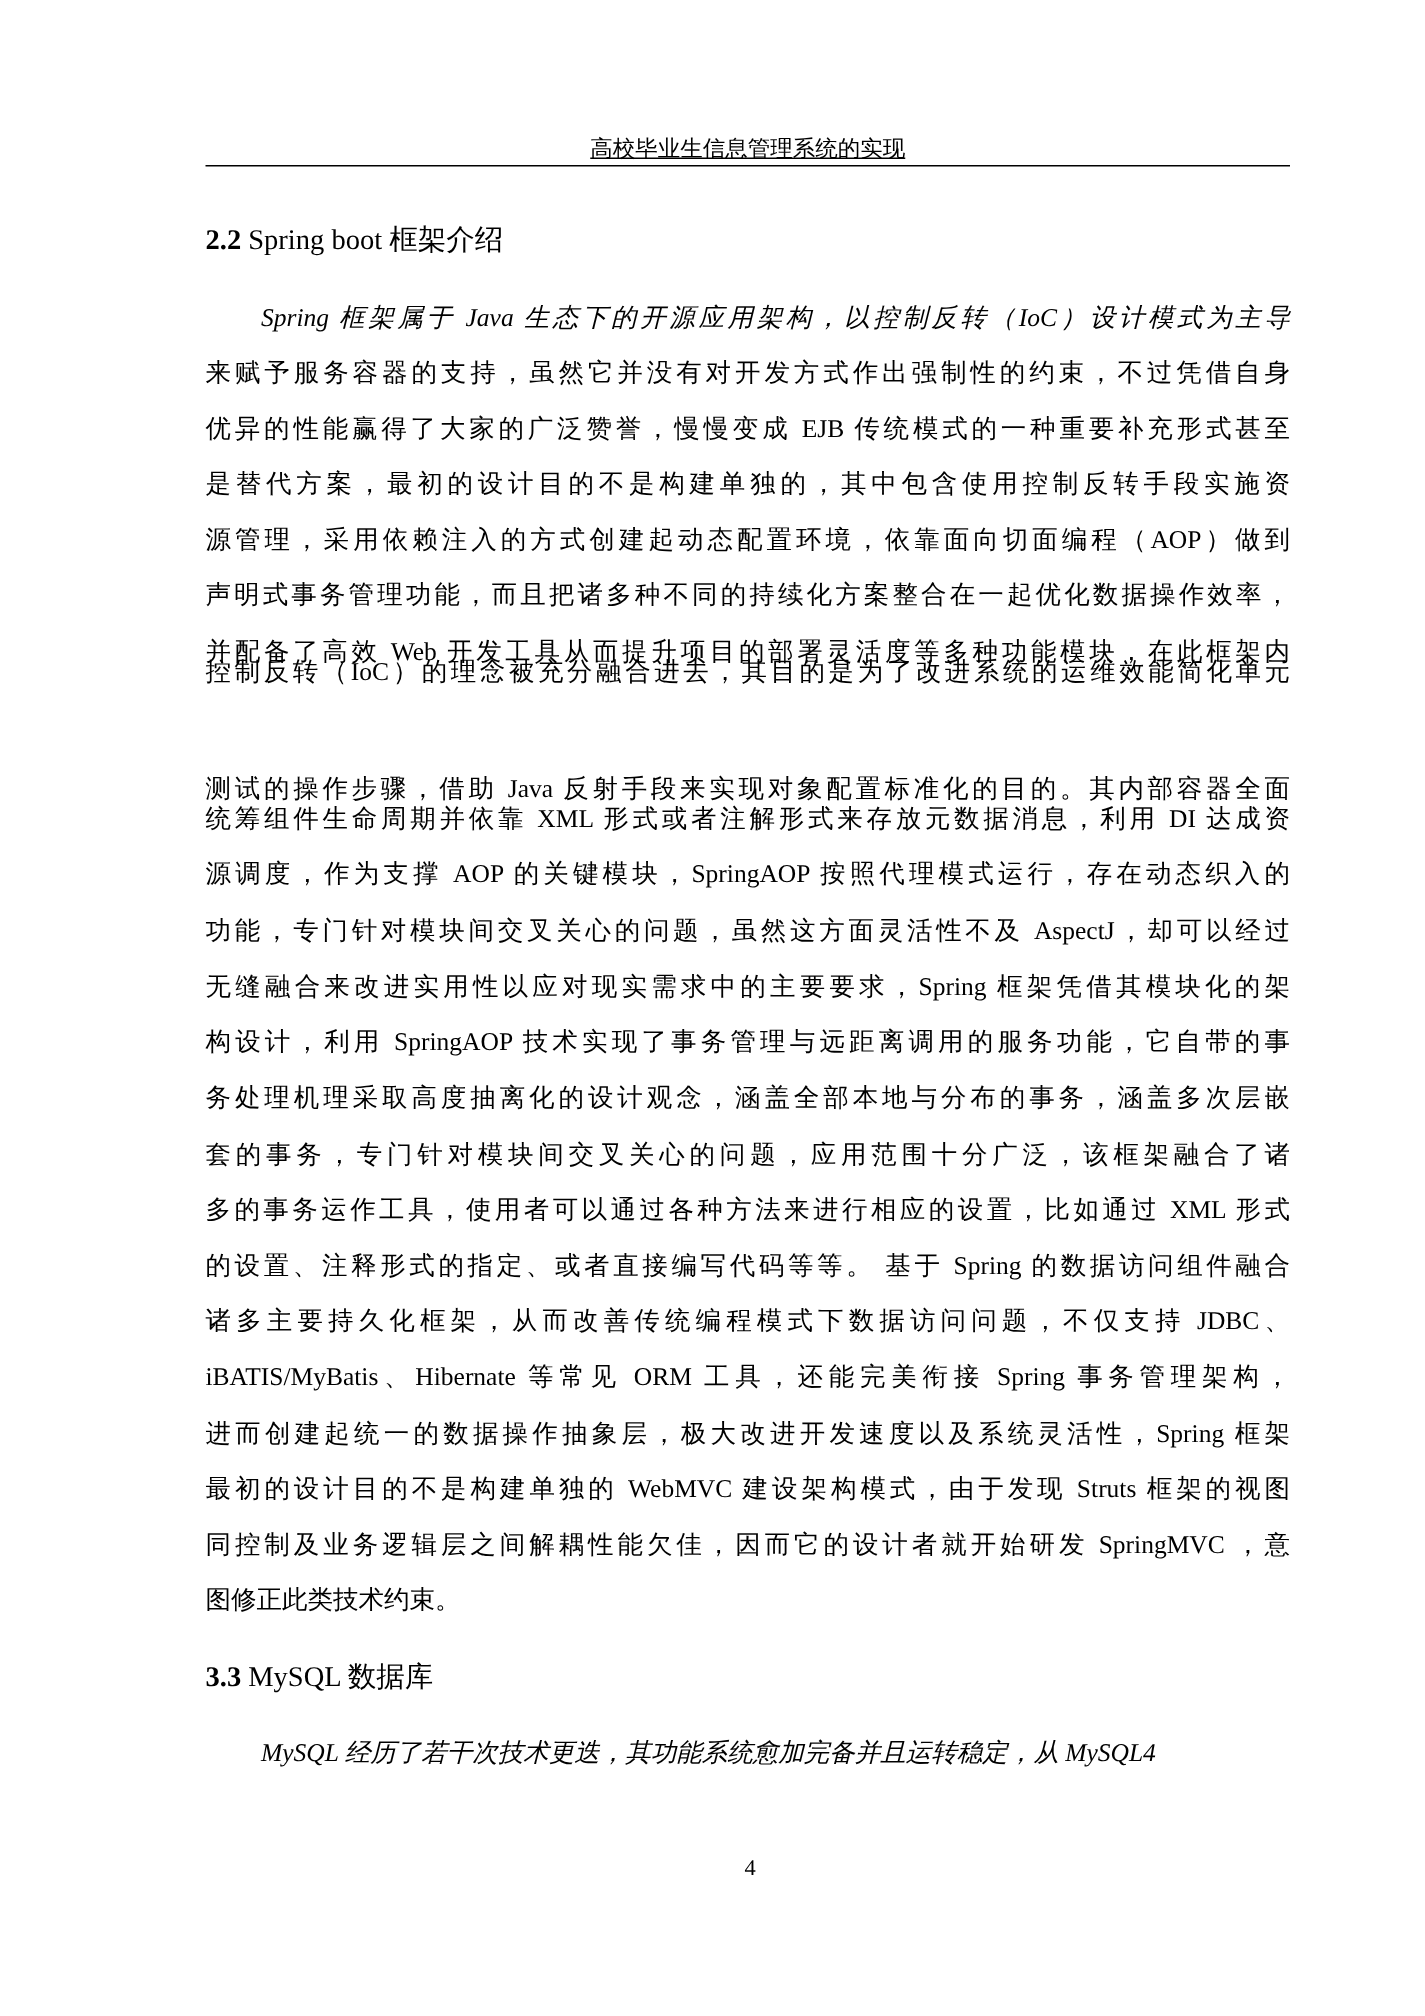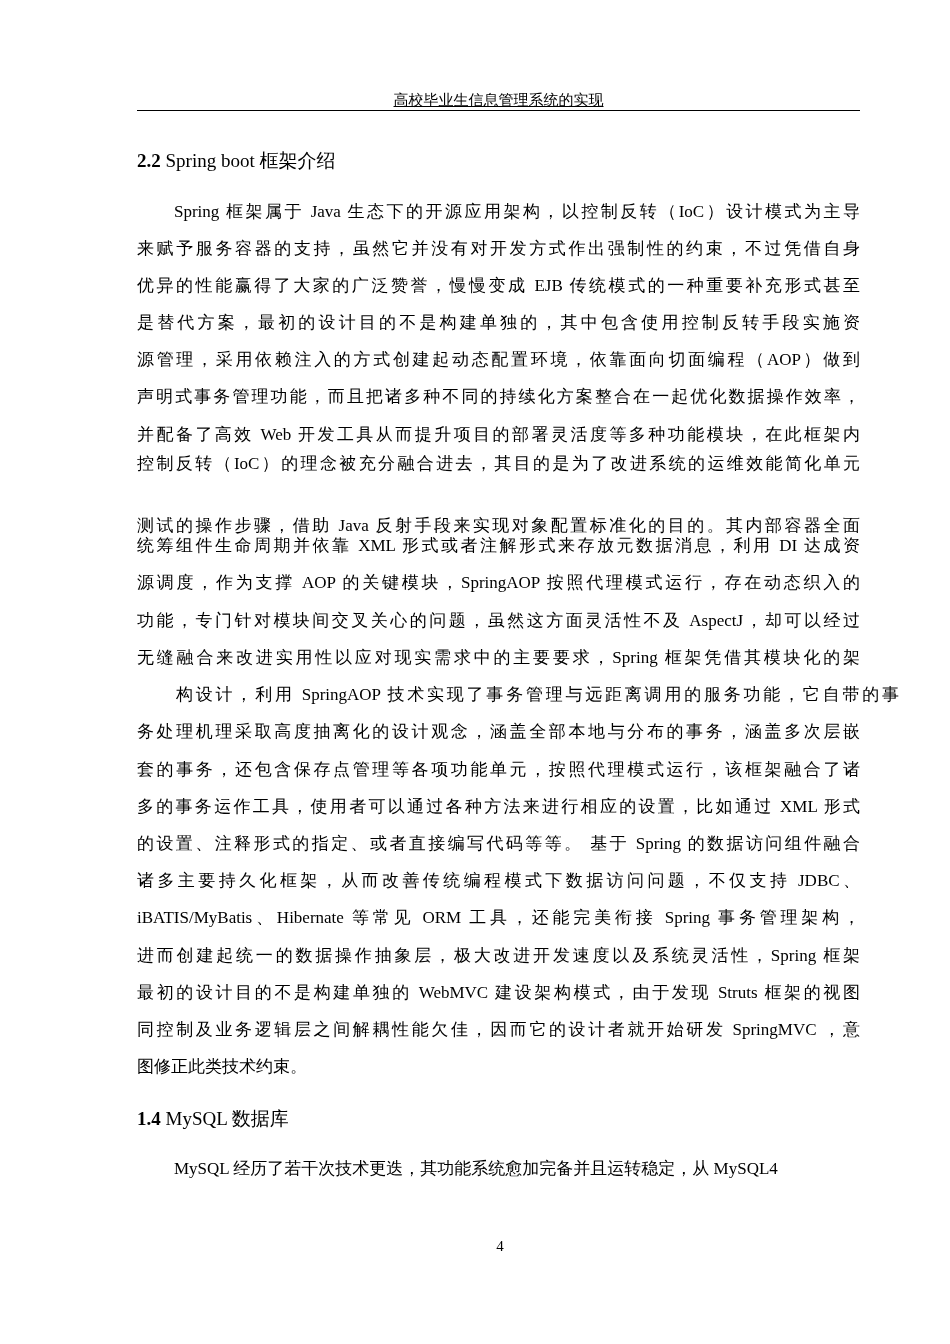--- a/index.html
+++ b/index.html
@@ -6,59 +6,59 @@
   body { width: 950px; height: 1344px; position: relative; overflow: hidden;
          font-family: "Liberation Serif", "DejaVu Serif", serif; color: #000; }
   .page-header { position: absolute; left: 137px; top: 89px; width: 723px; text-align: center;
                  font-size: 15px; line-height: 22px; text-decoration: underline; }
   .header-rule { position: absolute; left: 137px; top: 110px; width: 723px; height: 0;
                  border-top: 1.5px solid #000; }
   .heading { position: absolute; left: 137px; font-size: 19px; line-height: 26px; white-space: nowrap; }
   .heading .num { font-weight: bold; text-align: right; }
   .line { position: absolute; left: 137px; width: 723px; font-size: 17px; line-height: 24px;
           white-space: nowrap; text-align: justify; text-align-last: justify; }
-  .line.first { left: 174px; width: 686px; }
+  .line.first { left: 174px; width: 686px; font-style: italic; }
   .line.last { text-align-last: left; }
   .page-number { position: absolute; left: 0; width: 1000px; top: 1236px; text-align: center;
                  font-size: 15px; line-height: 20px; }
 </style>
 </head>
 <body>
 
 <div class="page-header">高校毕业生信息管理系统的实现</div>
 <div class="header-rule"></div>
 
 <div class="heading" style="top:148px;"><span class="num">2.2</span> <span>Spring boot 框架介绍</span></div>
 
 <div>
   <div class="line first" style="top:200px;">Spring 框架属于 Java 生态下的开源应用架构，以控制反转（IoC）设计模式为主导</div>
   <div class="line" style="top:237px;">来赋予服务容器的支持，虽然它并没有对开发方式作出强制性的约束，不过凭借自身</div>
   <div class="line" style="top:274px;">优异的性能赢得了大家的广泛赞誉，慢慢变成 EJB 传统模式的一种重要补充形式甚至</div>
   <div class="line" style="top:311px;">是替代方案，最初的设计目的不是构建单独的，其中包含使用控制反转手段实施资</div>
   <div class="line" style="top:348px;">源管理，采用依赖注入的方式创建起动态配置环境，依靠面向切面编程（AOP）做到</div>
   <div class="line" style="top:385px;">声明式事务管理功能，而且把诸多种不同的持续化方案整合在一起优化数据操作效率，</div>
   <div class="line" style="top:423px;">并配备了高效 Web 开发工具从而提升项目的部署灵活度等多种功能模块，在此框架内</div>
-  <div class="line" style="top:452px;">控制反转（IoC）的理念被充分融合进去，其目的是为了改进系统的运维效能简化单元</div>
+  <div class="line" style="top:436px;">控制反转（IoC）的理念被充分融合进去，其目的是为了改进系统的运维效能简化单元</div>
   <div class="line" style="top:497px;margin-top:17px;">测试的操作步骤，借助 Java 反射手段来实现对象配置标准化的目的。其内部容器全面</div>
   <div class="line" style="top:534px;">统筹组件生命周期并依靠 XML 形式或者注解形式来存放元数据消息，利用 DI 达成资</div>
   <div class="line" style="top:571px;">源调度，作为支撑 AOP 的关键模块，SpringAOP 按照代理模式运行，存在动态织入的</div>
   <div class="line" style="top:609px;">功能，专门针对模块间交叉关心的问题，虽然这方面灵活性不及 AspectJ，却可以经过</div>
   <div class="line" style="top:646px;">无缝融合来改进实用性以应对现实需求中的主要要求，Spring 框架凭借其模块化的架</div>
-  <div class="line" style="top:683px;margin-left:39px;">构设计，利用 SpringAOP 技术实现了事务管理与远距离调用的服务功能，它自带的事</div>
+  <div class="line" style="top:683px;">构设计，利用 SpringAOP 技术实现了事务管理与远距离调用的服务功能，它自带的事</div>
   <div class="line" style="top:720px;">务处理机理采取高度抽离化的设计观念，涵盖全部本地与分布的事务，涵盖多次层嵌</div>
-  <div class="line" style="top:758px;">套的事务，还包含保存点管理等各项功能单元，按照代理模式运行，该框架融合了诸</div>
+  <div class="line" style="top:758px;">套的事务，专门针对模块间交叉关心的问题，应用范围十分广泛，该框架融合了诸</div>
   <div class="line" style="top:795px;">多的事务运作工具，使用者可以通过各种方法来进行相应的设置，比如通过 XML 形式</div>
   <div class="line" style="top:832px;">的设置、注释形式的指定、或者直接编写代码等等。 基于 Spring 的数据访问组件融合</div>
   <div class="line" style="top:869px;">诸多主要持久化框架，从而改善传统编程模式下数据访问问题，不仅支持 JDBC、</div>
   <div class="line" style="top:906px;">iBATIS/MyBatis、Hibernate 等常见 ORM 工具，还能完美衔接 Spring 事务管理架构，</div>
   <div class="line" style="top:944px;">进而创建起统一的数据操作抽象层，极大改进开发速度以及系统灵活性，Spring 框架</div>
   <div class="line" style="top:981px;">最初的设计目的不是构建单独的 WebMVC 建设架构模式，由于发现 Struts 框架的视图</div>
   <div class="line" style="top:1018px;">同控制及业务逻辑层之间解耦性能欠佳，因而它的设计者就开始研发 SpringMVC ，意</div>
   <div class="line last" style="top:1055px;">图修正此类技术约束。</div>
 </div>
 
-<div class="heading" style="top:1106px;"><span class="num">1.4</span> <span>MySQL 数据库</span></div>
+<div class="heading" style="top:1106px;"><span class="num">3.3</span> <span>MySQL 数据库</span></div>
 
 <div>
   <div class="line first last" style="top:1157px;">MySQL 经历了若干次技术更迭，其功能系统愈加完备并且运转稳定，从 MySQL4</div>
 </div>
 
 <div class="page-number" style="left:0;width:1000px;">4</div>
 
 </body></html>

